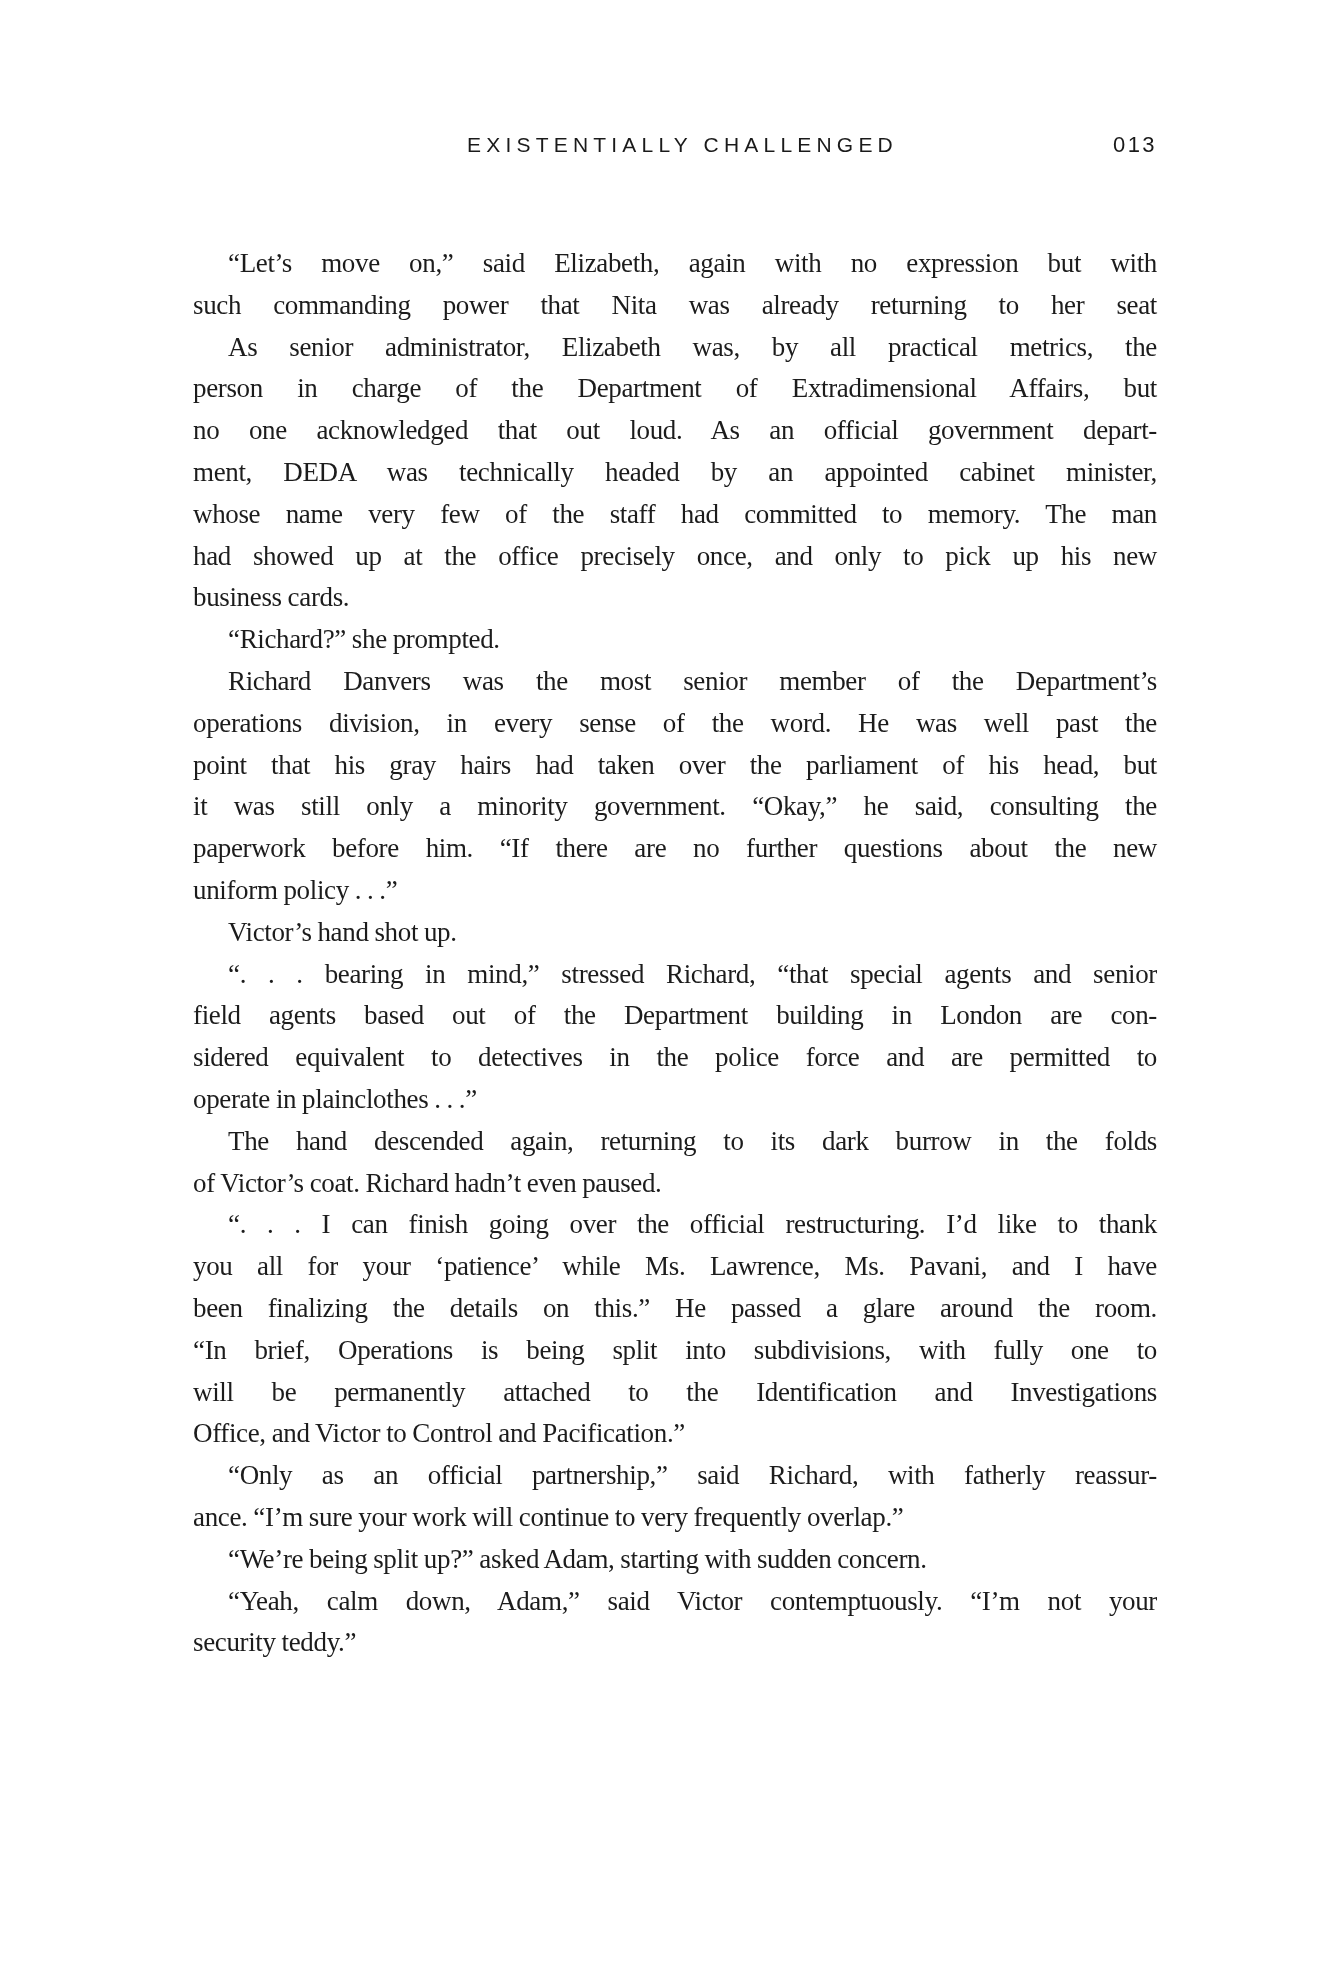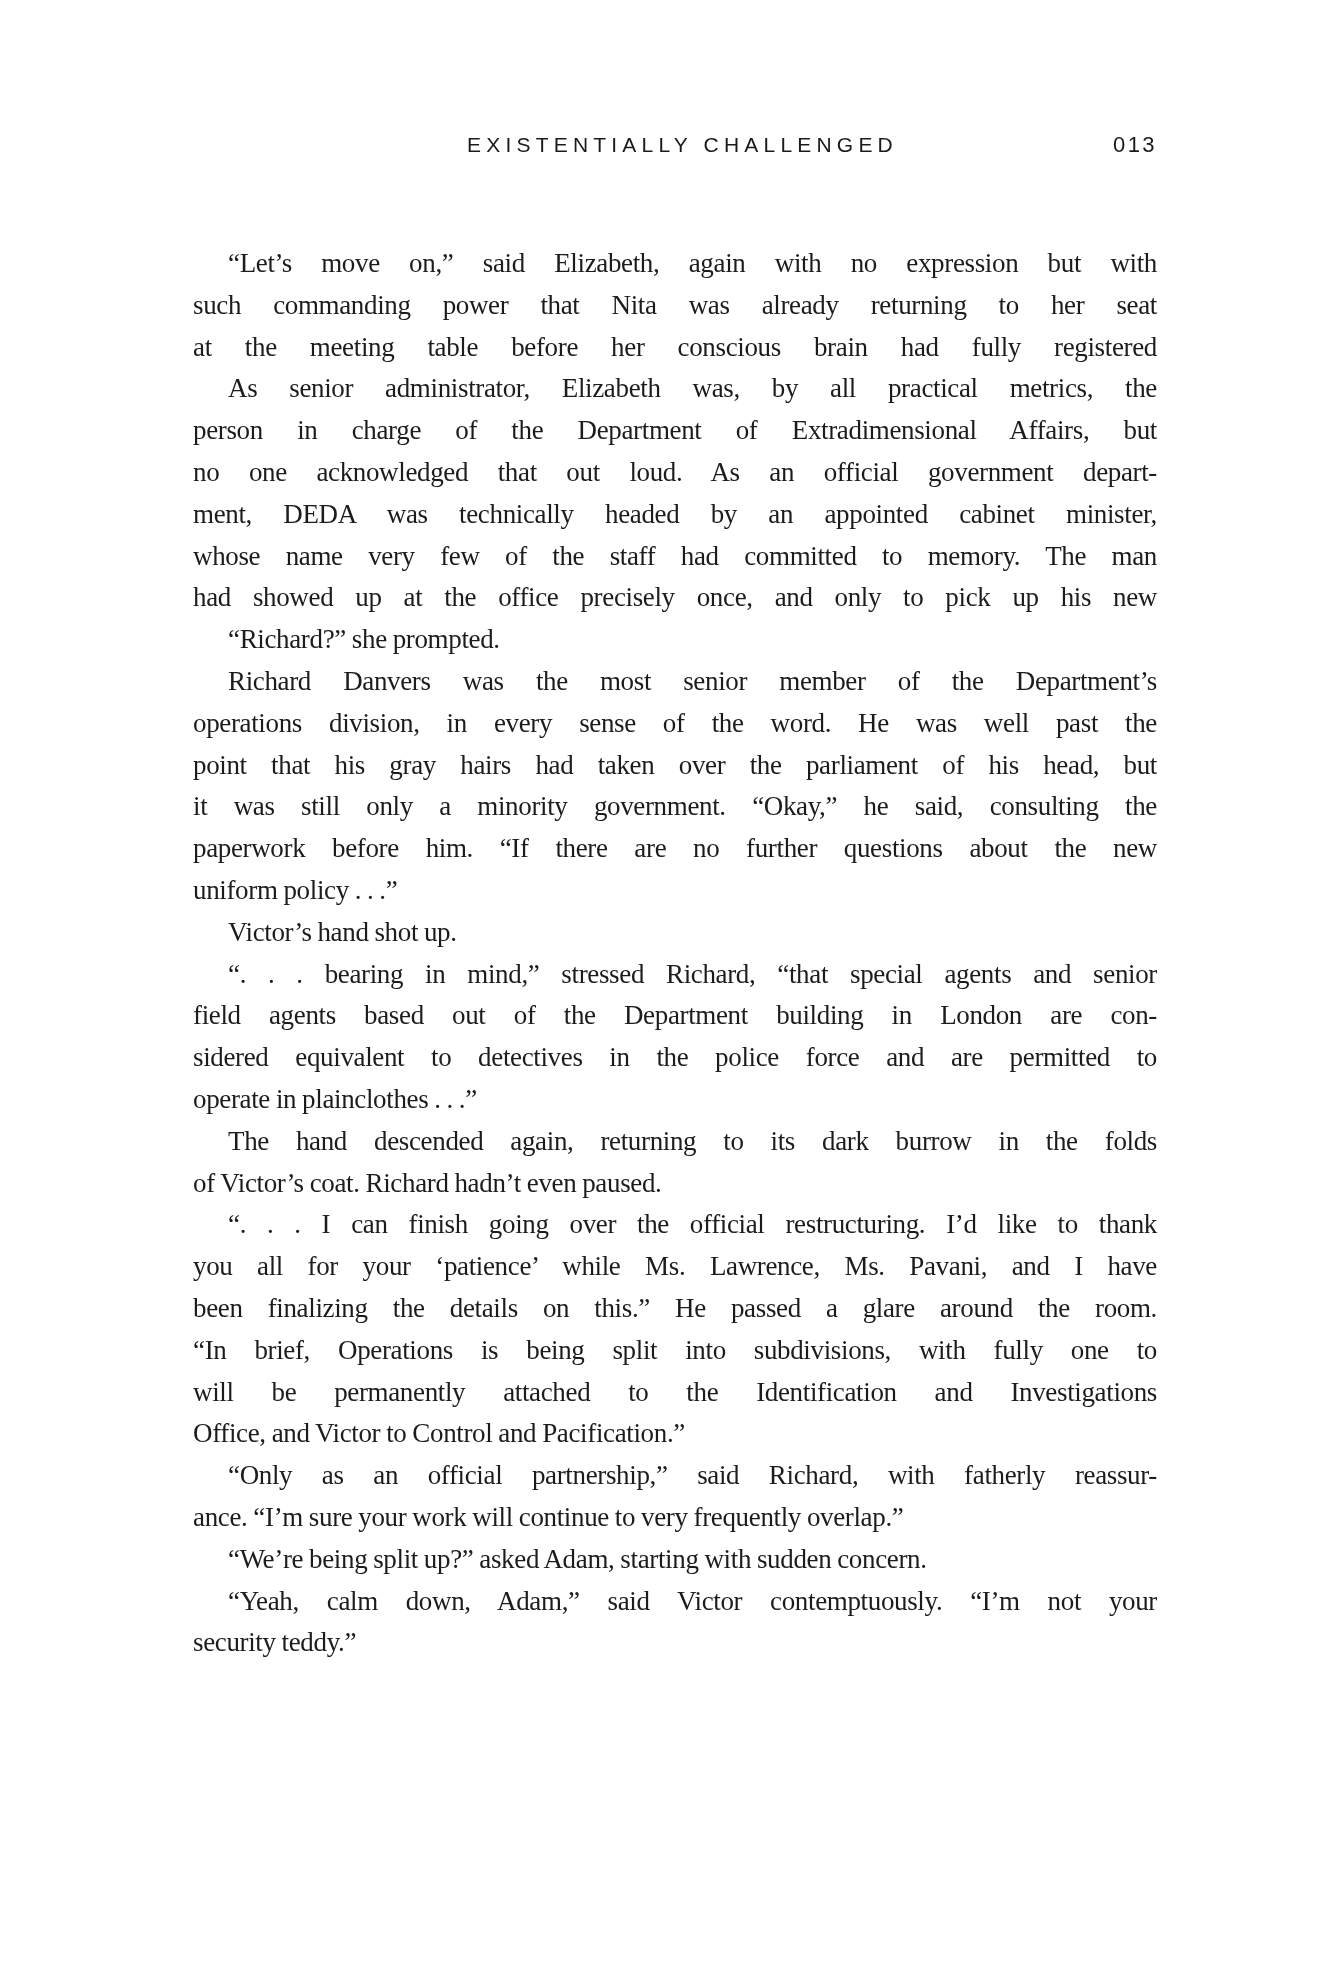--- a/index.html
+++ b/index.html
@@ -81,30 +81,30 @@
 
 <div class="page">
   <div class="running-head">EXISTENTIALLY CHALLENGED</div>
   <div class="folio">013</div>
 
   <div class="body-text">
 
     <div>
       <span class="line indent">“Let’s move on,” said Elizabeth, again with no expression but with</span>
       <span class="line">such commanding power that Nita was already returning to her seat</span>
-      <span class="line">at the meeting table before her conscious brain had fully registered</span>
     </div>
 
     <div>
       <span class="line indent">As senior administrator, Elizabeth was, by all practical metrics, the</span>
       <span class="line">person in charge of the Department of Extradimensional Affairs, but</span>
       <span class="line">no one acknowledged that out loud. As an official government depart-</span>
       <span class="line">ment, DEDA was technically headed by an appointed cabinet minister,</span>
       <span class="line">whose name very few of the staff had committed to memory. The man</span>
       <span class="line">had showed up at the office precisely once, and only to pick up his new</span>
+      <span class="line last">business cards.</span>
     </div>
 
     <div>
       <span class="line indent last">“Richard?” she prompted.</span>
     </div>
 
     <div>
       <span class="line indent">Richard Danvers was the most senior member of the Department’s</span>
       <span class="line">operations division, in every sense of the word. He was well past the</span>
       <span class="line">point that his gray hairs had taken over the parliament of his head, but</span>

